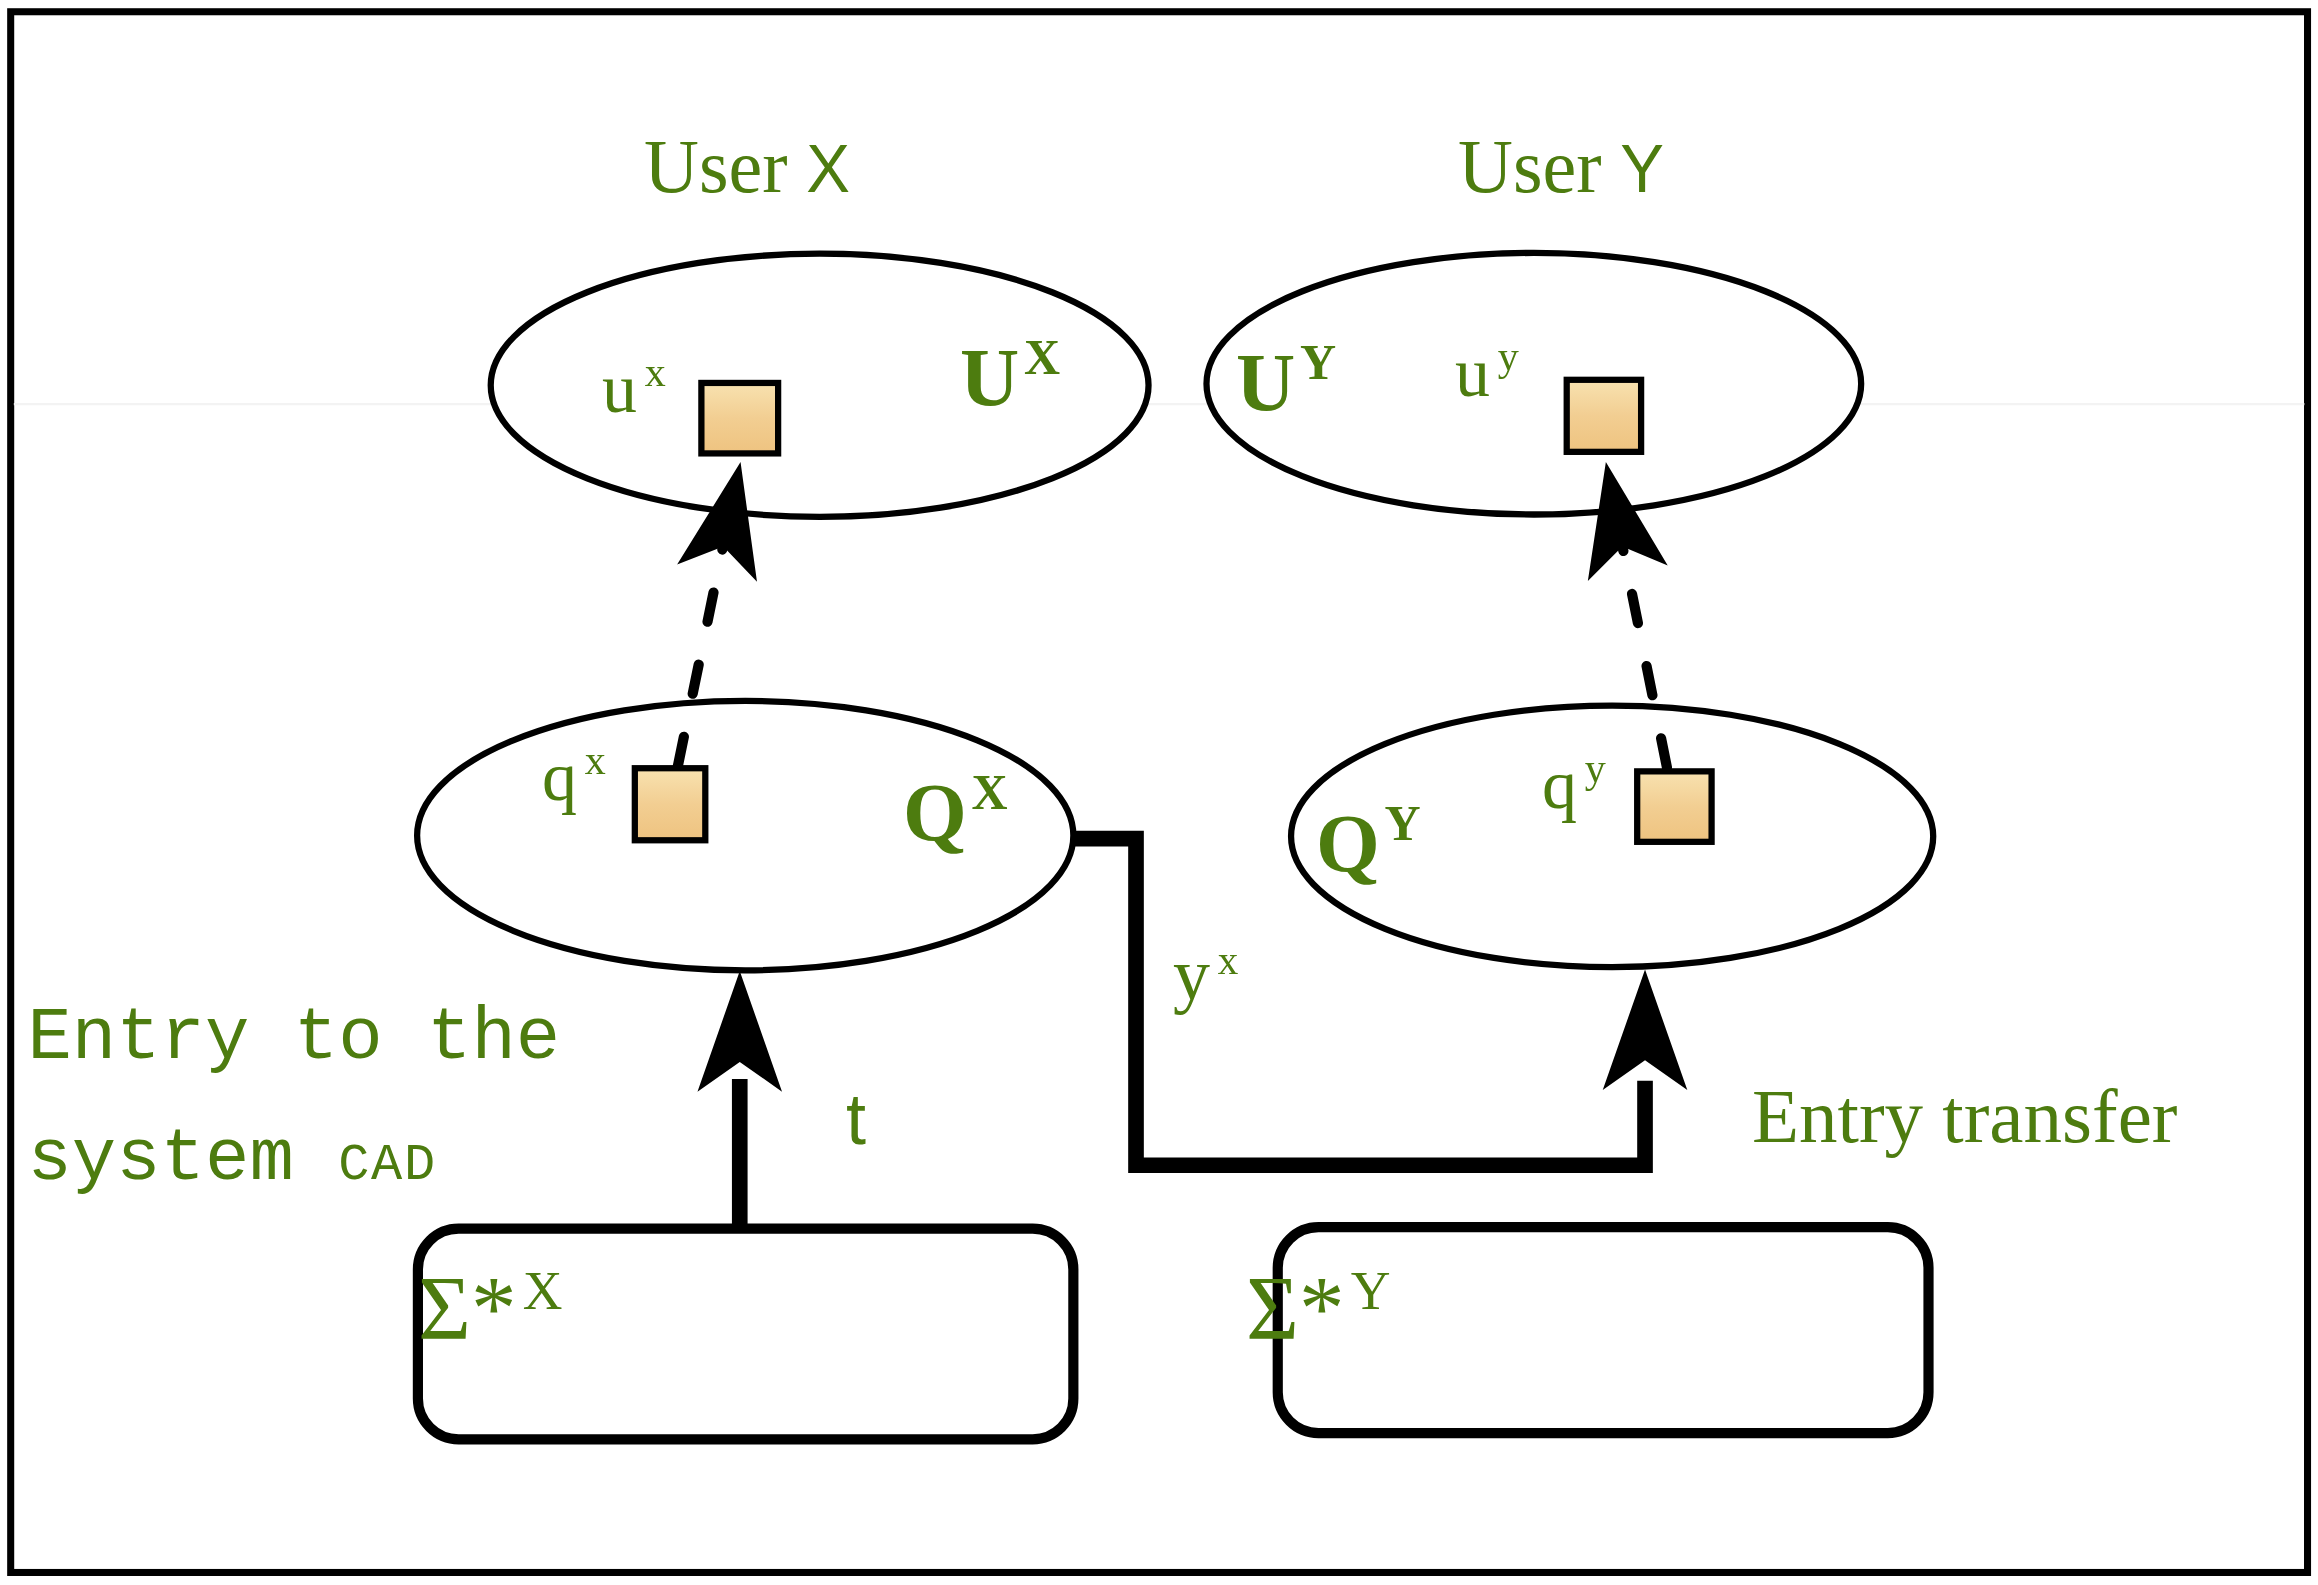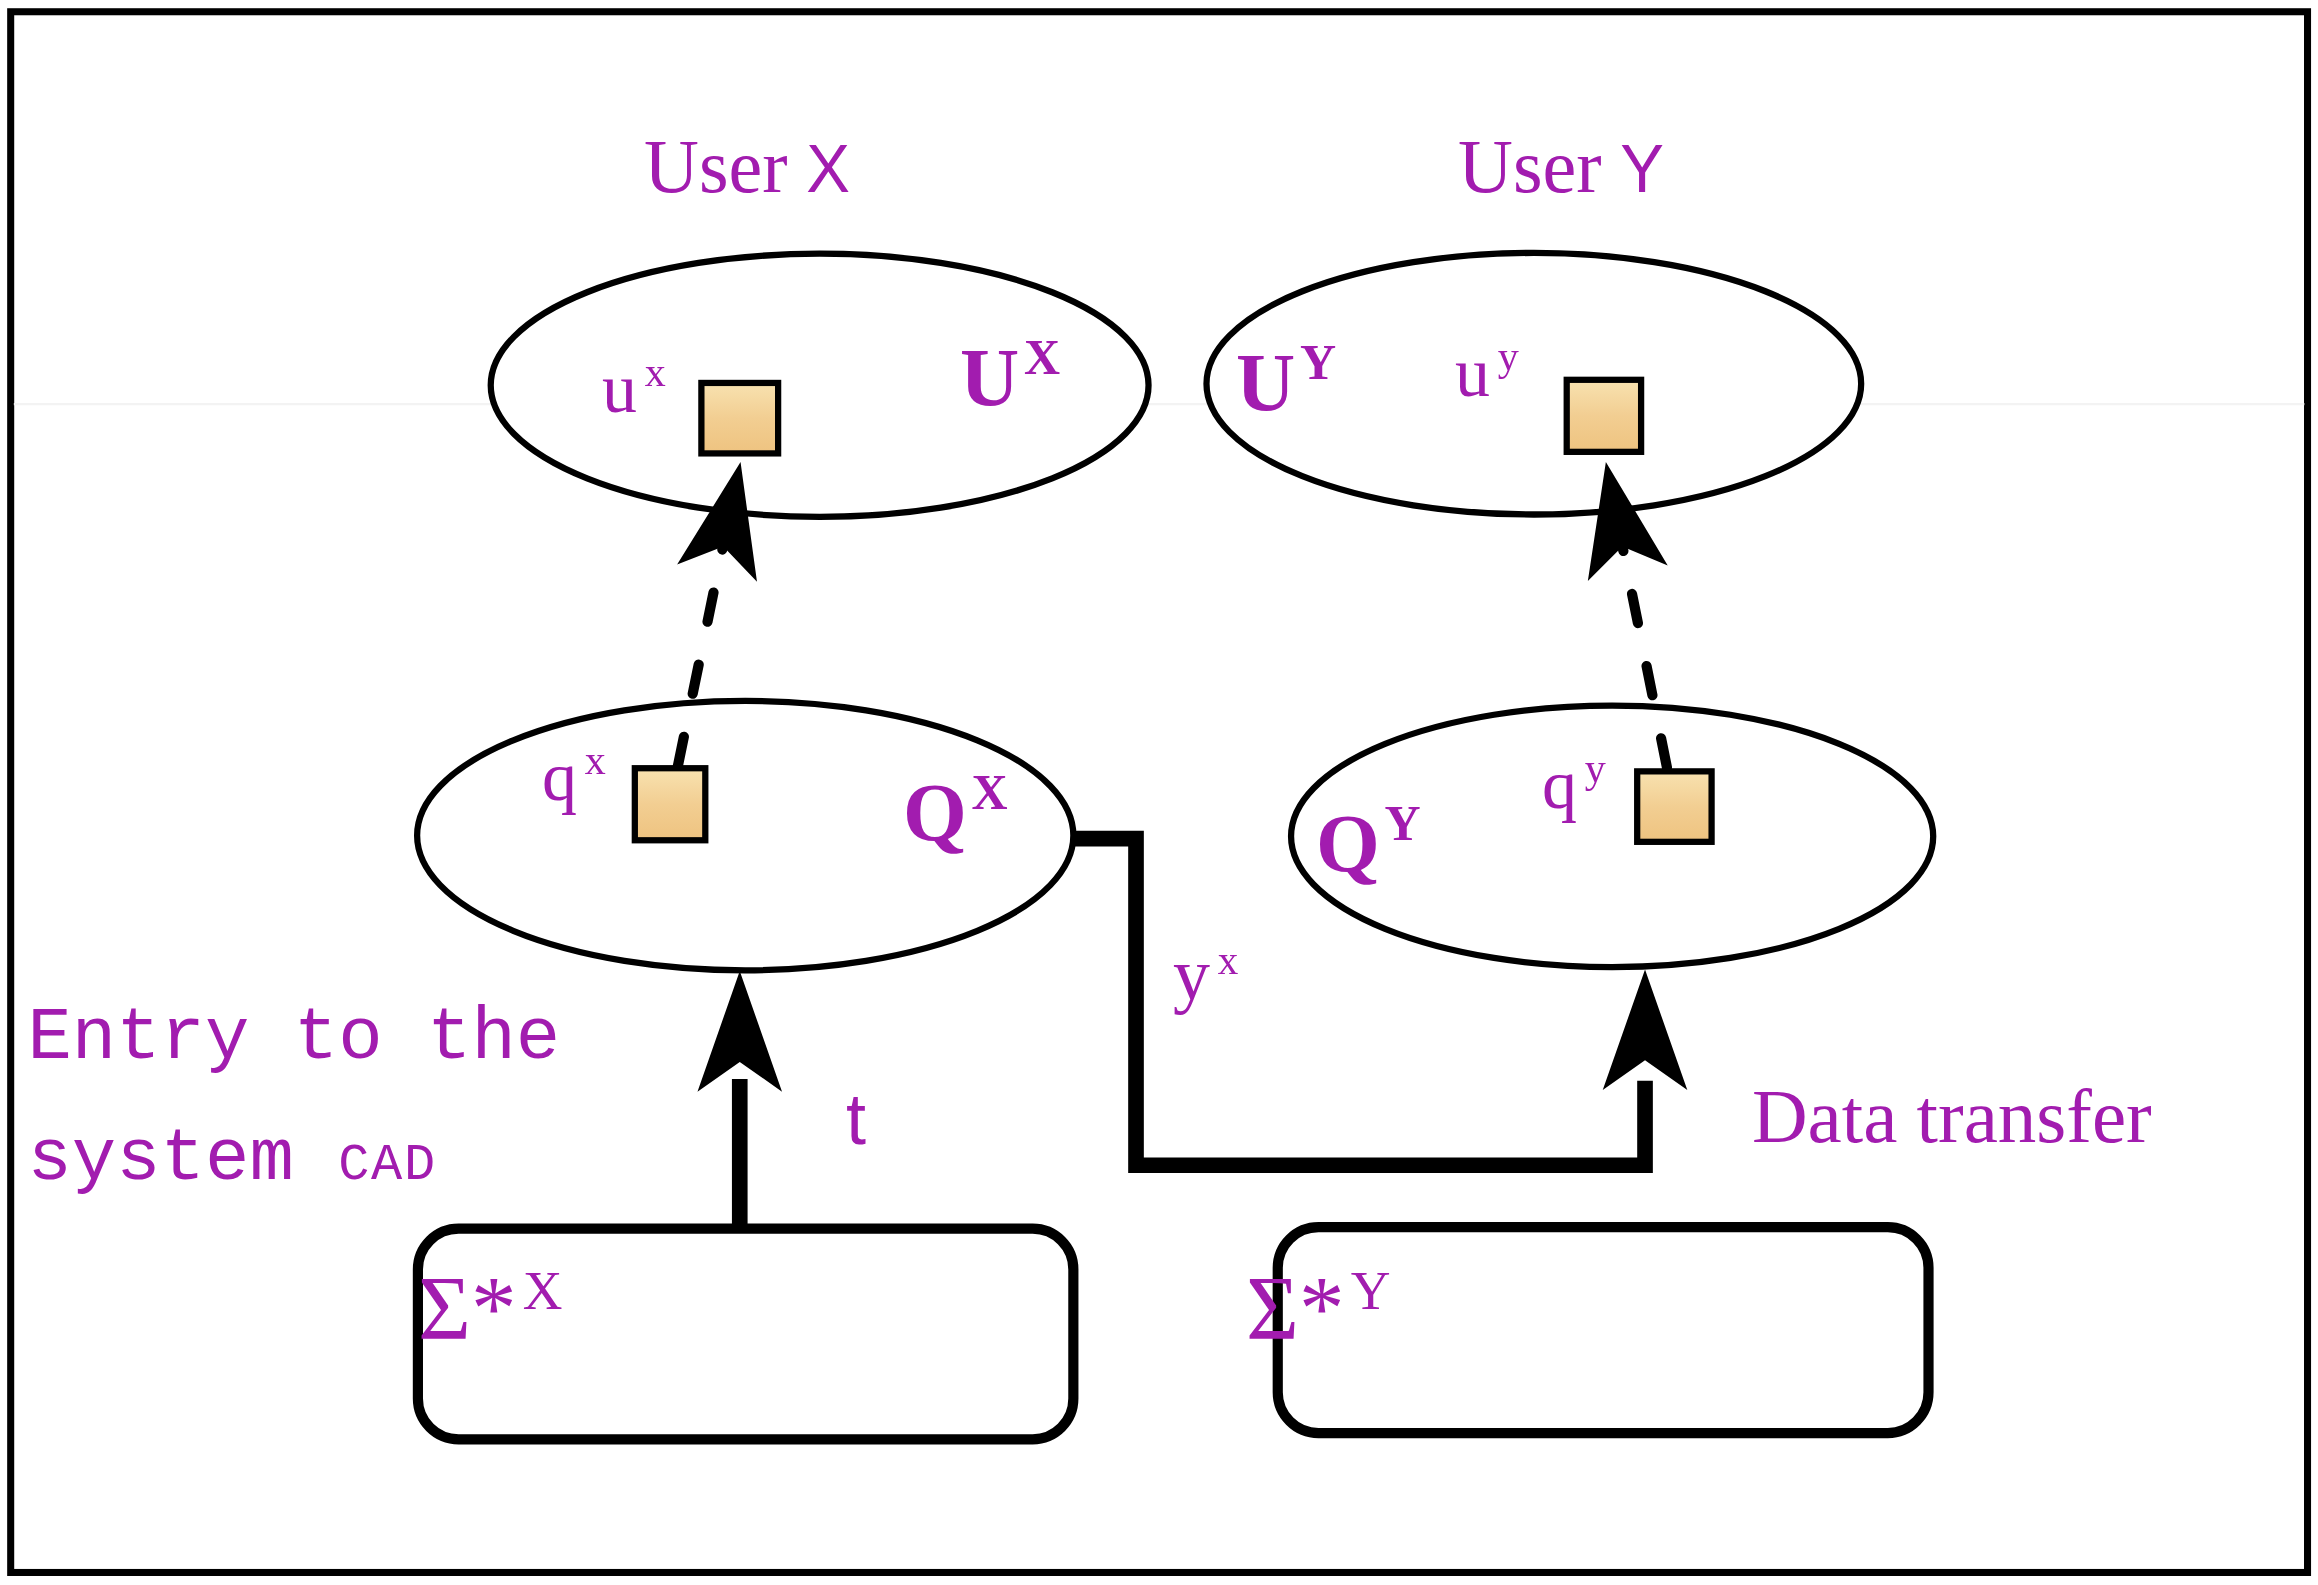--- a/index.html
+++ b/index.html
@@ -4,21 +4,21 @@
 <style>
   html,body{margin:0;padding:0;background:#ffffff;}
   .stage{
     position:relative;
     width:2319px;height:1585px;
     background:#ffffff;
     font-family:"Liberation Serif","DejaVu Serif",serif;
     overflow:hidden;
   }
   .stage svg{position:absolute;left:0;top:0;}
-  .lbl{position:absolute;line-height:1;color:#a21caf;white-space:nowrap;}
+  .lbl{position:absolute;line-height:1;color:#4d7c0f;white-space:nowrap;}
   .serif{font-family:"Liberation Serif","DejaVu Serif",serif;}
 
   .title{font-size:76px;}
   .title .letter{font-family:"Liberation Sans","DejaVu Sans",sans-serif;font-size:69px;margin-left:17px;display:inline-block;transform:scaleX(.95);}
 
   .setlbl{font-weight:bold;}
   .setlbl .main{font-size:82px;}
   .setlbl .sup{font-size:50px;position:relative;top:-0.62em;margin-left:4.7px;}
 
   .itemlbl .main{font-size:70px;}
@@ -121,21 +121,21 @@
     <div>Entry to the</div>
     <div><span>system</span> <span class="acronym">CAD</span></div>
   </div>
 
   <div class="lbl t-label" style="left:846px;top:1083px;">t</div>
 
   <div class="lbl yx-label serif" style="left:1173px;top:937px;">
     <span class="main">y</span><span class="sup">x</span>
   </div>
 
-  <div class="lbl transfer-label serif" style="left:1752px;top:1078px;">Data transfer</div>
+  <div class="lbl transfer-label serif" style="left:1752px;top:1078px;">Entry transfer</div>
 
   <div class="lbl sigma-label sigma-x serif" style="left:418px;top:1263px;">
     <span class="main">Σ*</span><span class="sup">X</span>
   </div>
   <div class="lbl sigma-label sigma-y serif" style="left:1246px;top:1263px;">
     <span class="main">Σ*</span><span class="sup">Y</span>
   </div>
 
 </div>
 

